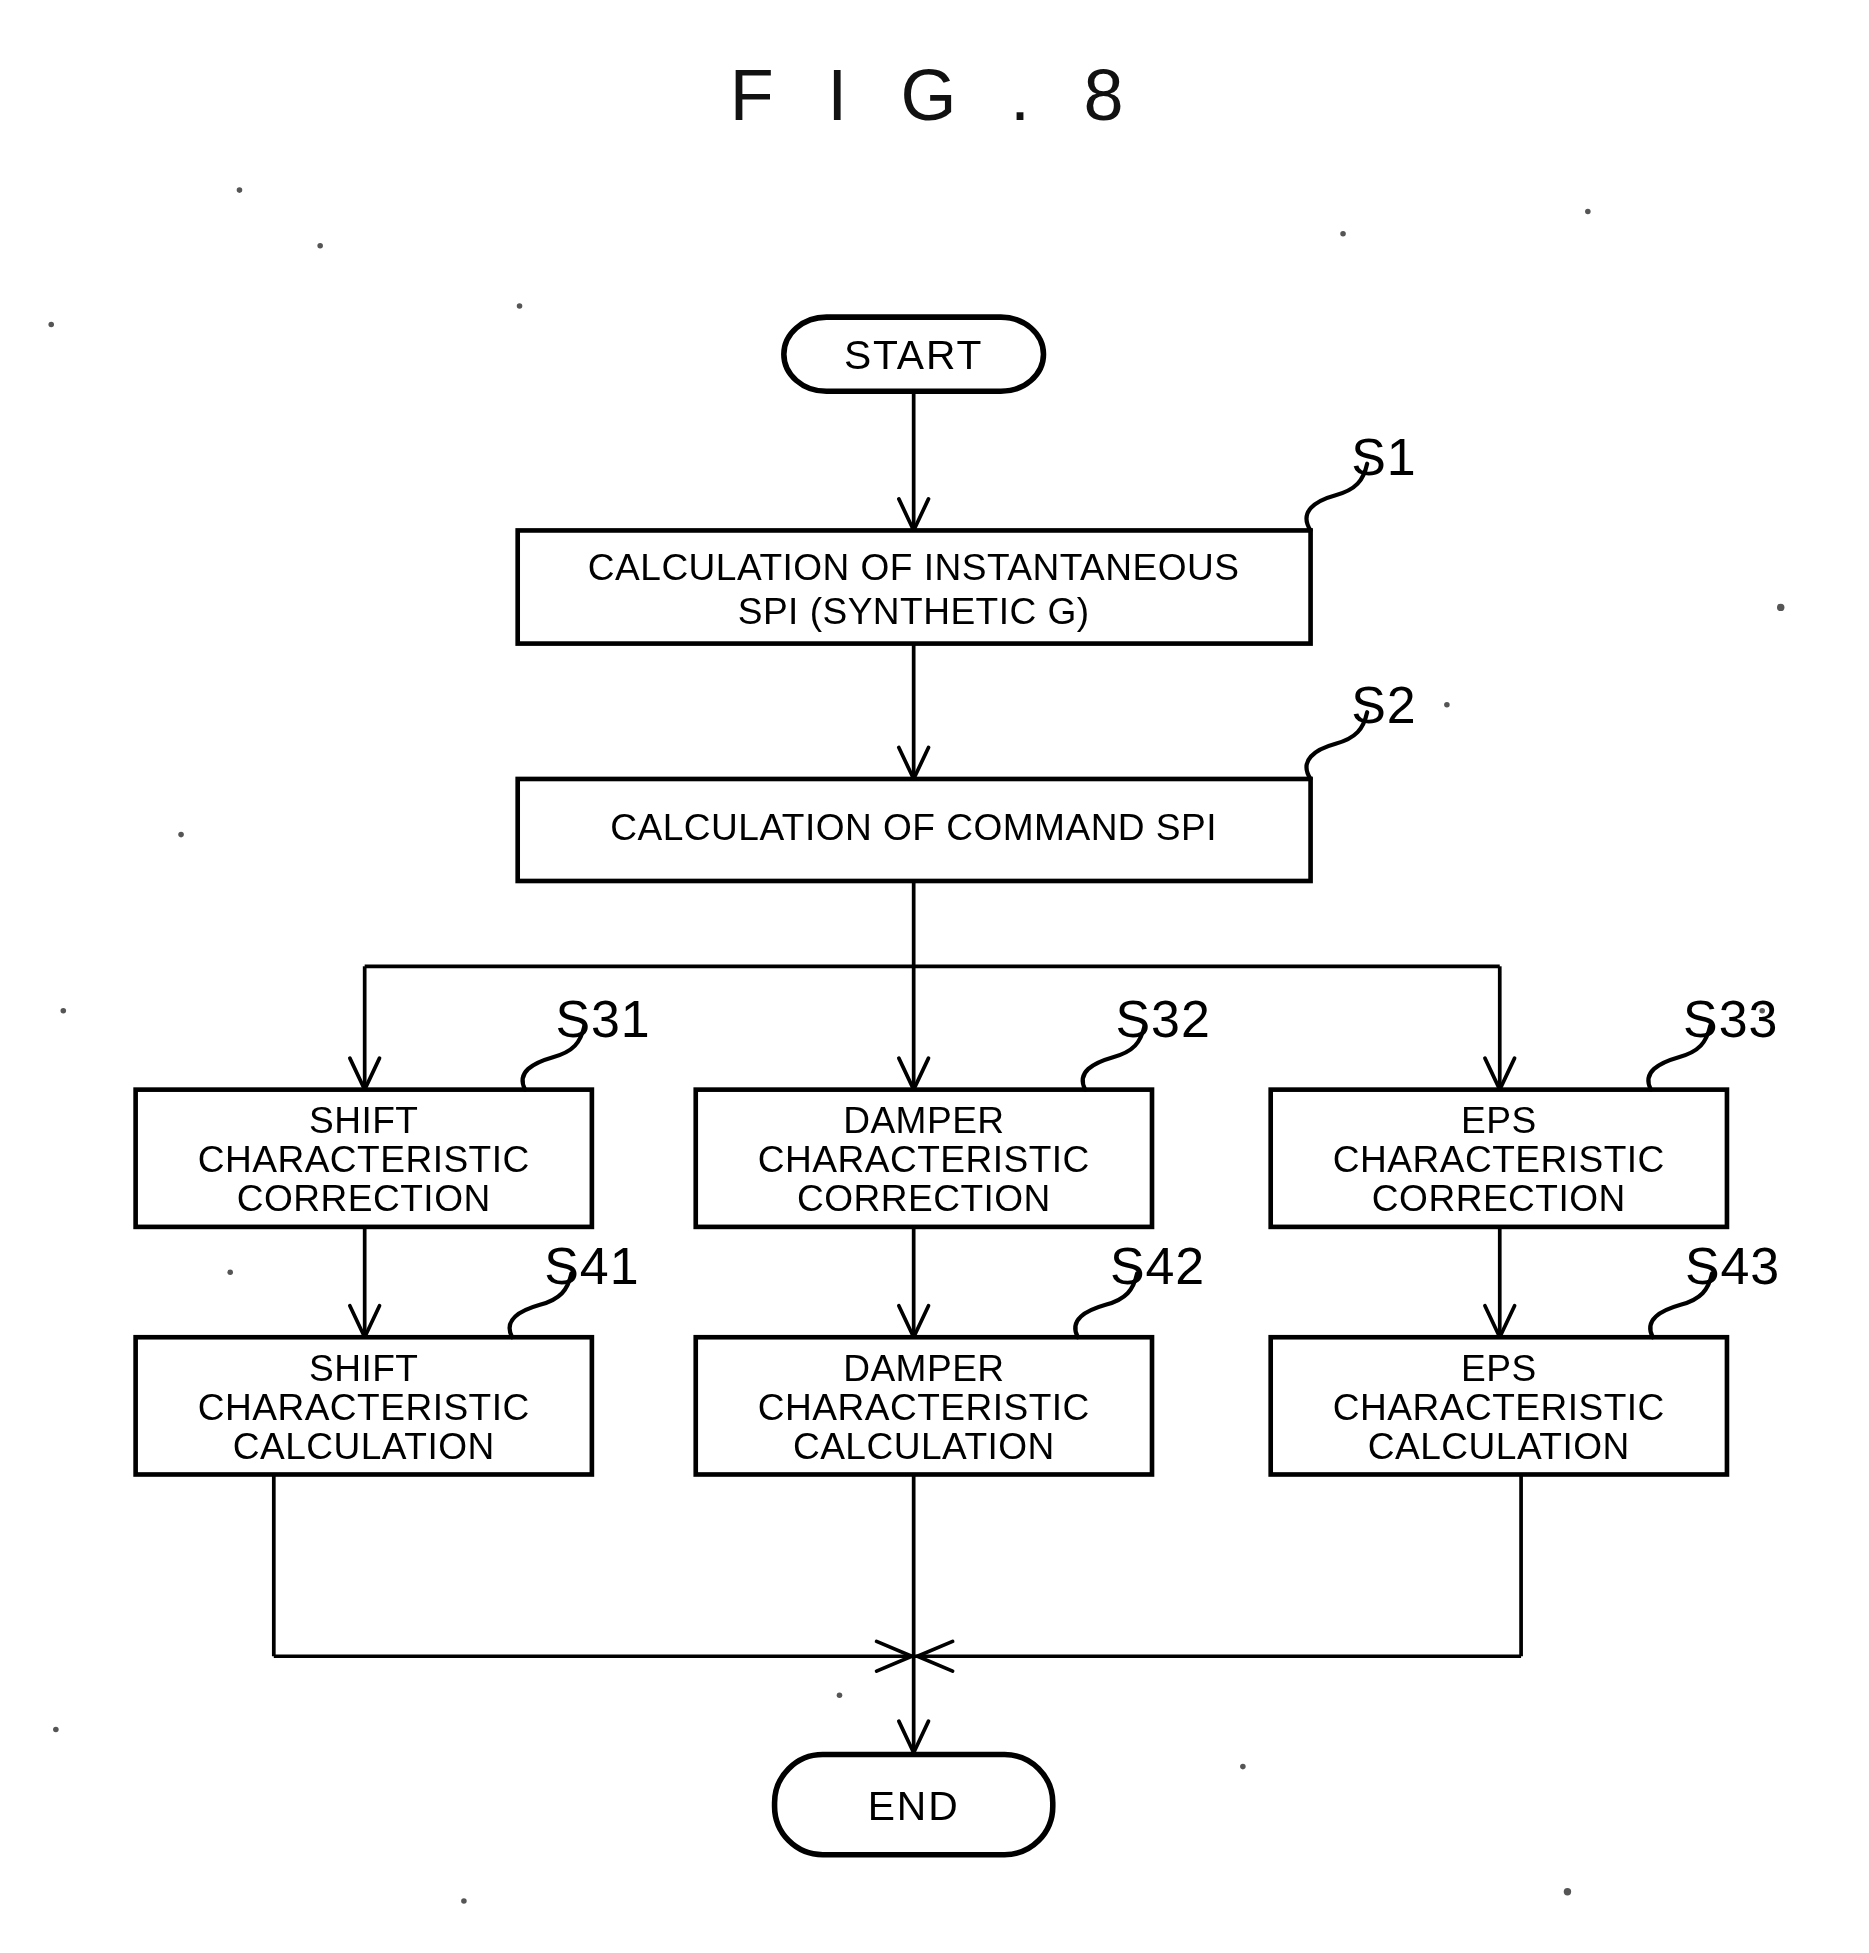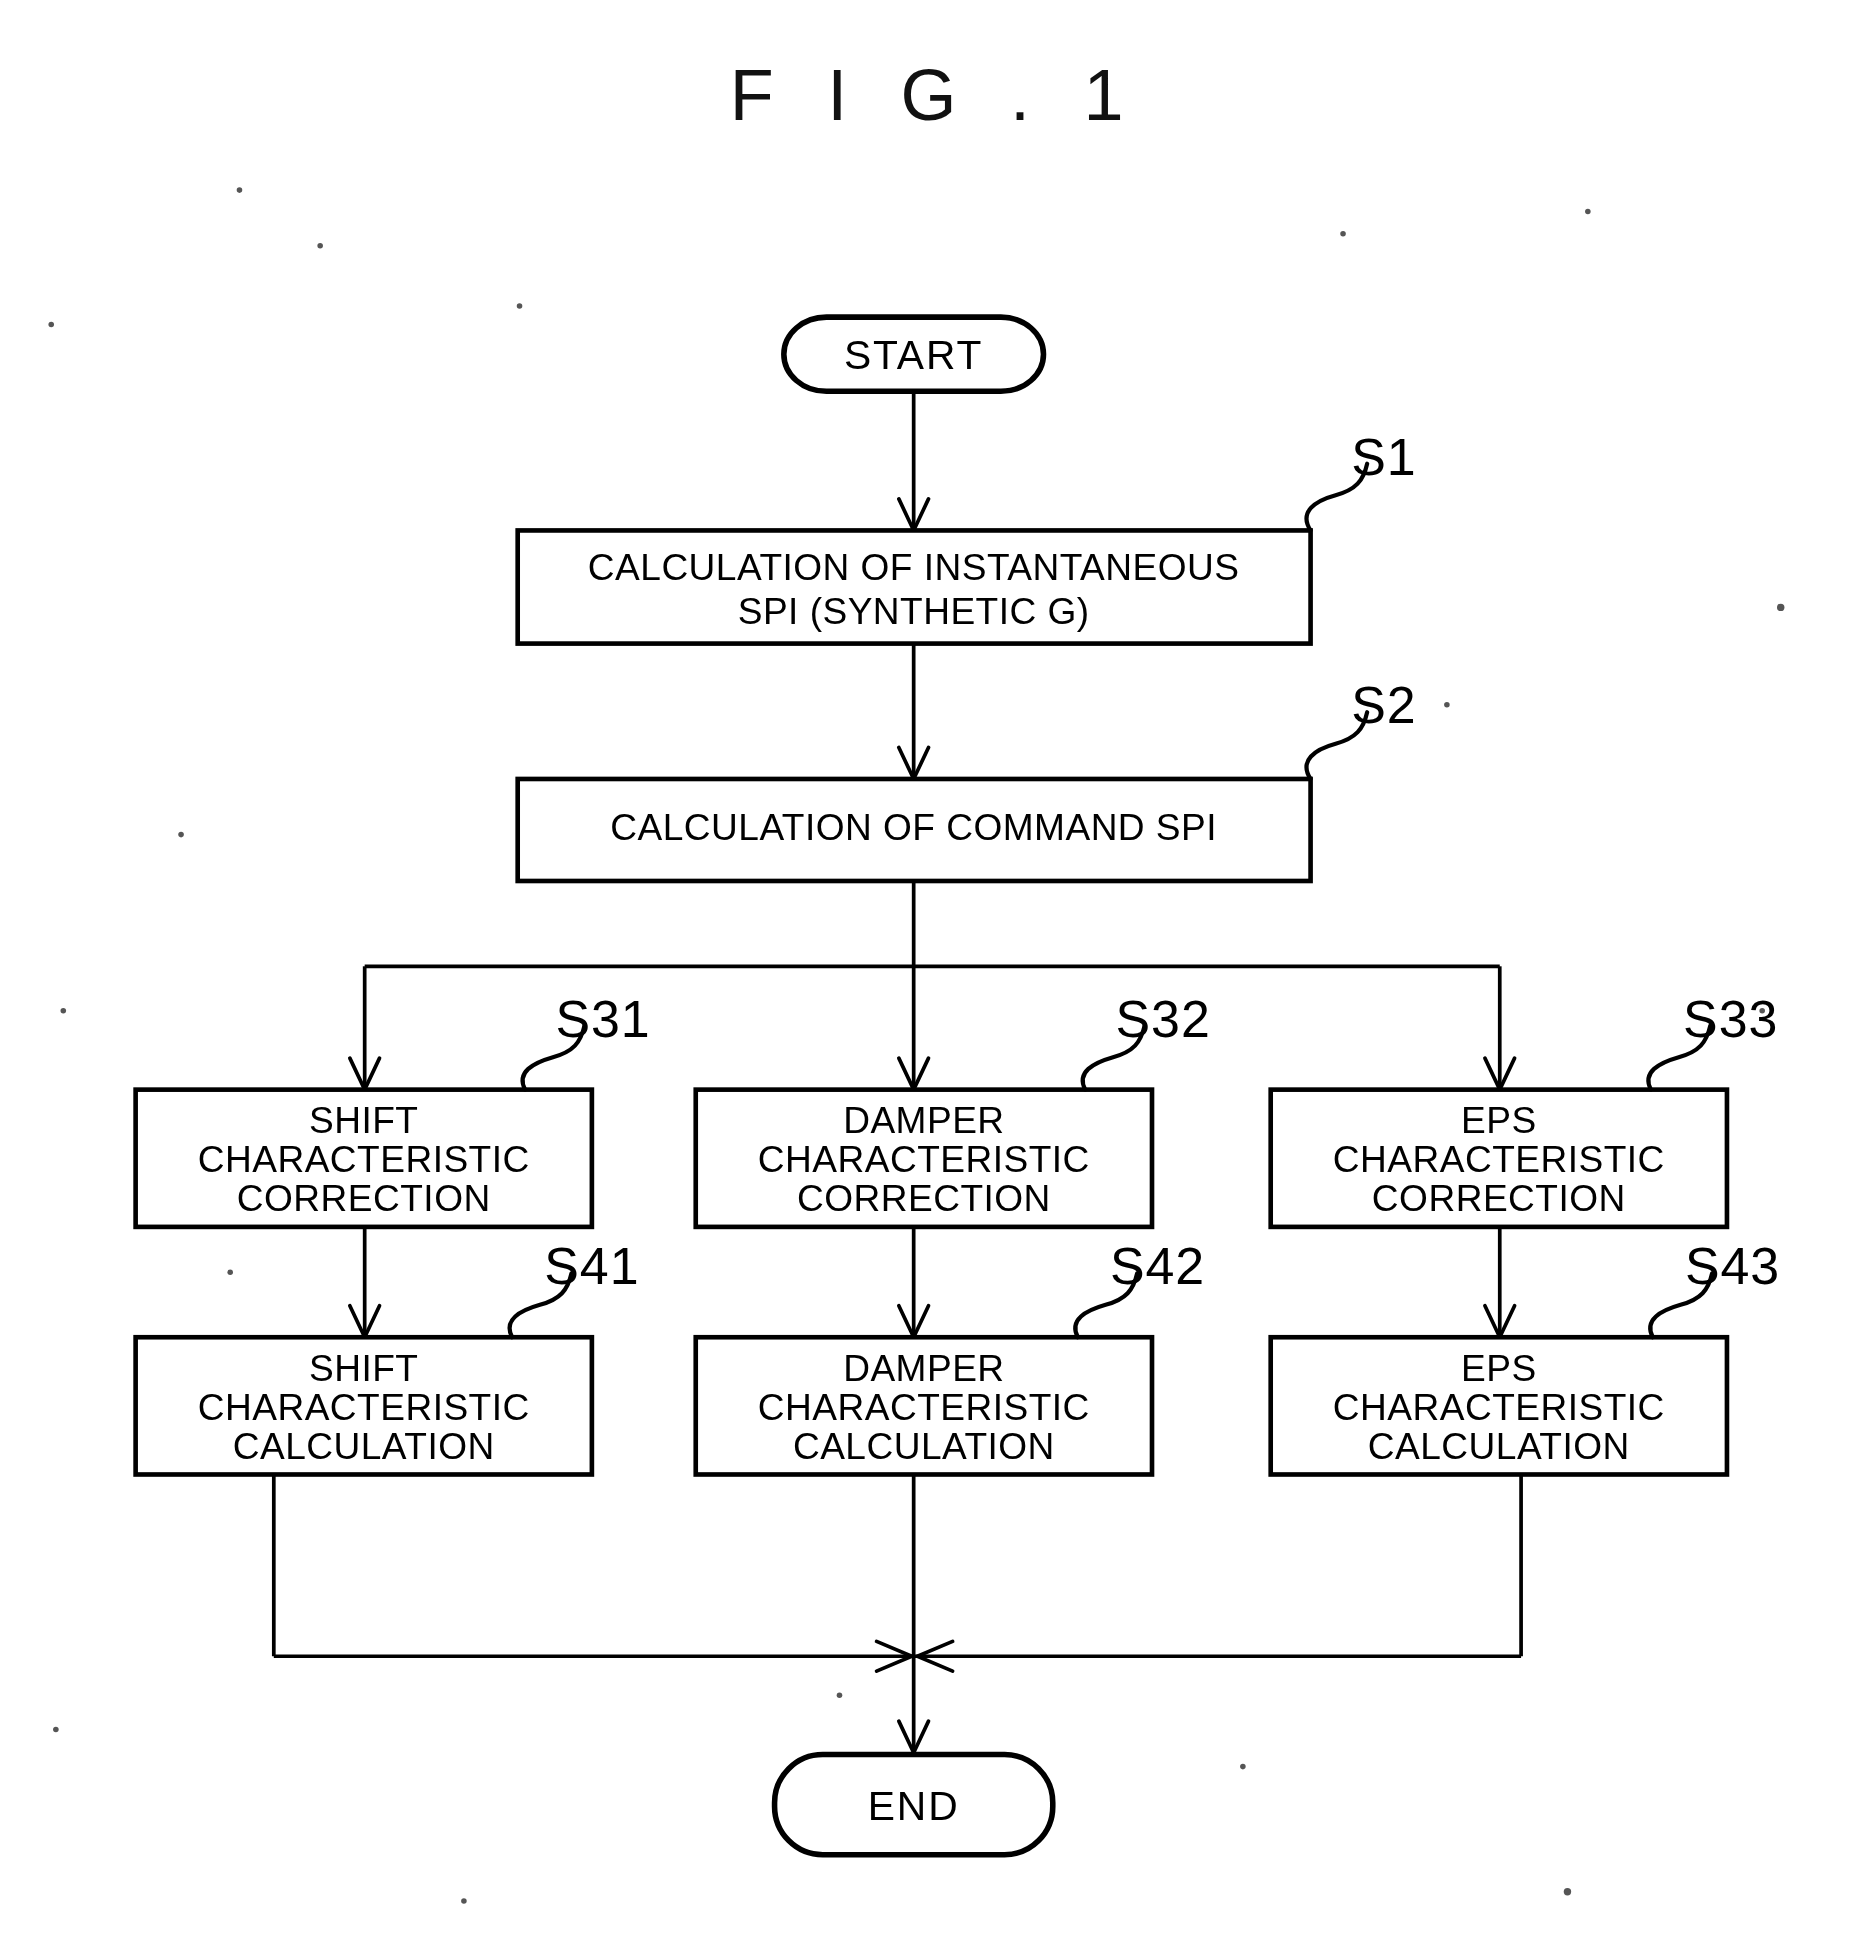--- a/index.html
+++ b/index.html
@@ -88,21 +88,21 @@
   }
   .speck {
     fill: #555555;
   }
 </style>
 </head>
 <body>
 
 <div id="figure-root">
 
-  <div class="fig-title">F I G . 1</div>
+  <div class="fig-title">F I G . 8</div>
 
   <svg id="flow" viewBox="0 0 2016 2106">
 
     <g>
       <circle class="speck" cx="258" cy="205" r="3"></circle>
       <circle class="speck" cx="345" cy="265" r="3"></circle>
       <circle class="speck" cx="560" cy="330" r="3"></circle>
       <circle class="speck" cx="1448" cy="252" r="3"></circle>
       <circle class="speck" cx="1712" cy="228" r="3"></circle>
       <circle class="speck" cx="55" cy="350" r="3"></circle>

